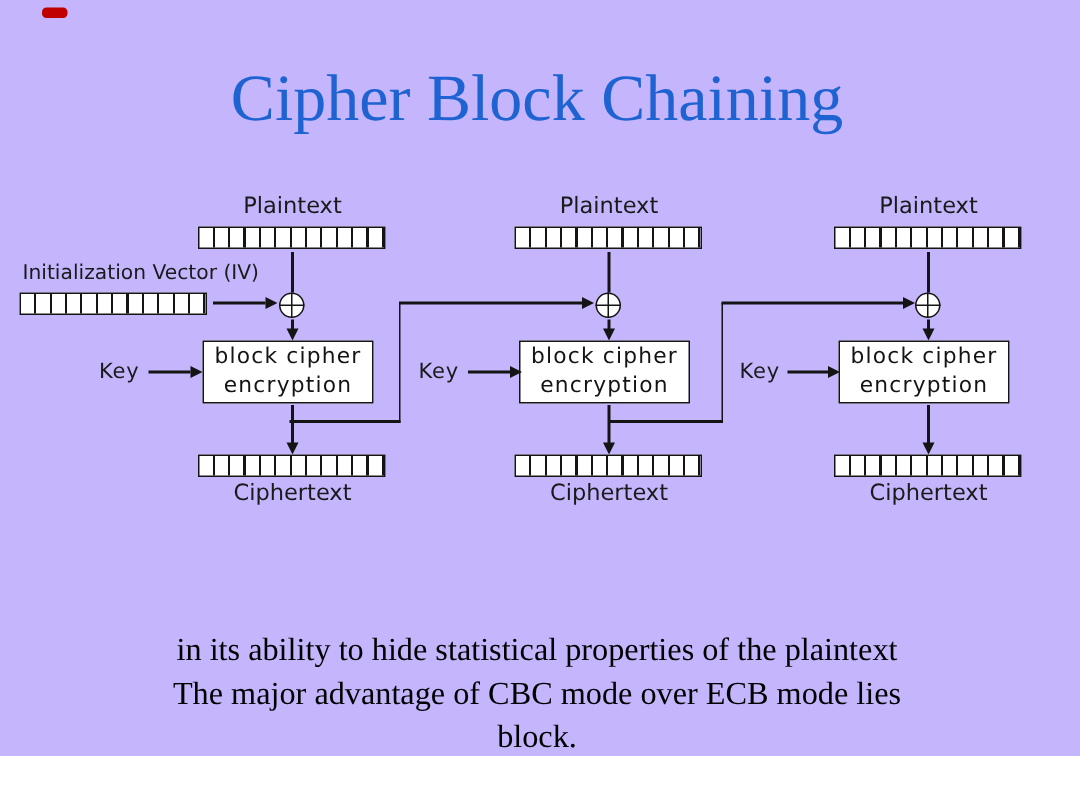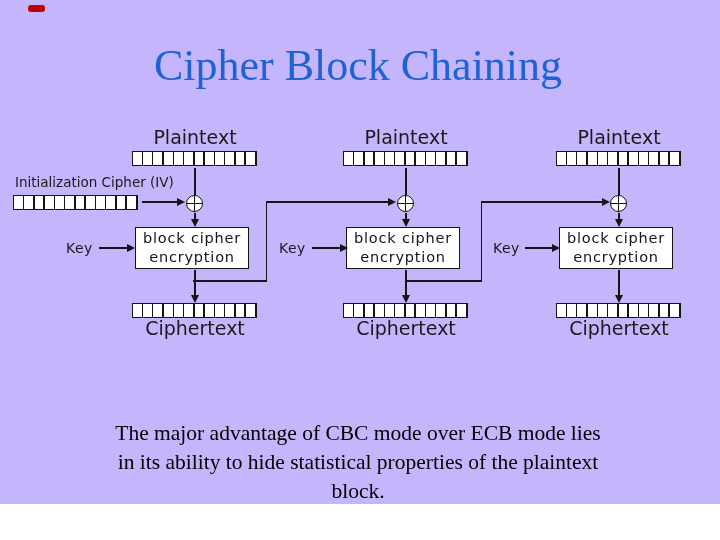--- a/index.html
+++ b/index.html
@@ -30,21 +30,21 @@
 
   
   .xor{position:absolute;width:15px;height:15px;border:1.6px solid #141414;border-radius:50%;background:#fff;}
   .xor::before{content:"";position:absolute;left:50%;top:-1px;bottom:-1px;width:1.6px;margin-left:-0.8px;background:#141414;}
   .xor::after{content:"";position:absolute;top:50%;left:-1px;right:-1px;height:1.6px;margin-top:-0.8px;background:#141414;}
 
   
   .col{position:absolute;top:130px;width:126px;height:212px;}
   .col.c1{left:132px;} .col.c2{left:343px;} .col.c3{left:556px;}
   .pt-label,.ct-label{position:absolute;left:0;width:126px;text-align:center;
-                      font-size:19px;line-height:15px;color:#1a1a1a;}
+                      font-size:15px;line-height:15px;color:#1a1a1a;}
   .pt-label{top:0;}
   .pt-block{top:21px;left:0;}
   .v1{left:62.2px;top:38px;height:27px;}
   .xor-pos{left:54px;top:65px;}
   .v2{left:62.2px;top:83px;height:8px;}
   .a1{left:58.5px;top:89px;}
   .cipher-box{position:absolute;left:3px;top:97px;width:112px;height:39px;border:1.6px solid #141414;
               background:#fff;text-align:center;font-size:14.5px;line-height:19px;letter-spacing:0.8px;
               color:#141414;padding-top:1px;}
   .v3{left:62.2px;top:140px;height:26px;}
@@ -71,21 +71,21 @@
 </head>
 <body>
 
 <div class="slide">
 
   <div class="accent accent-top"></div>
   <div class="accent accent-bottom"></div>
 
   <h1 class="title">Cipher Block Chaining</h1>
 
-  <div class="iv-label">Initialization Cipher (IV)</div>
+  <div class="iv-label">Initialization Vector (IV)</div>
   <div class="seg-block iv-block"></div>
   <div class="hline" style="left:142px;top:201.2px;width:35px"></div>
   <div class="arrow-right" style="left:177px;top:197.5px"></div>
 
   <div class="col c1">
     <div class="pt-label">Plaintext</div>
     <div class="seg-block pt-block"></div>
     <div class="vline v1"></div>
     <div class="xor xor-pos"></div>
     <div class="vline v2"></div>
@@ -151,18 +151,18 @@
   <div class="hline" style="left:266px;top:201.2px;width:122px"></div>
   <div class="arrow-right" style="left:388px;top:197.5px"></div>
 
   <div class="hline" style="left:406px;top:280.2px;width:76px"></div>
   <div class="vline" style="left:480.7px;top:201.5px;height:80px"></div>
   <div class="hline" style="left:481px;top:201.2px;width:121px"></div>
   <div class="arrow-right" style="left:602px;top:197.5px"></div>
 
 
   <div class="body-text">
+    <div>in its ability to hide statistical properties of the plaintext</div>
     <div>The major advantage of CBC mode over ECB mode lies</div>
-    <div>in its ability to hide statistical properties of the plaintext</div>
     <div>block.</div>
   </div>
 
 </div>
 
 </body></html>

